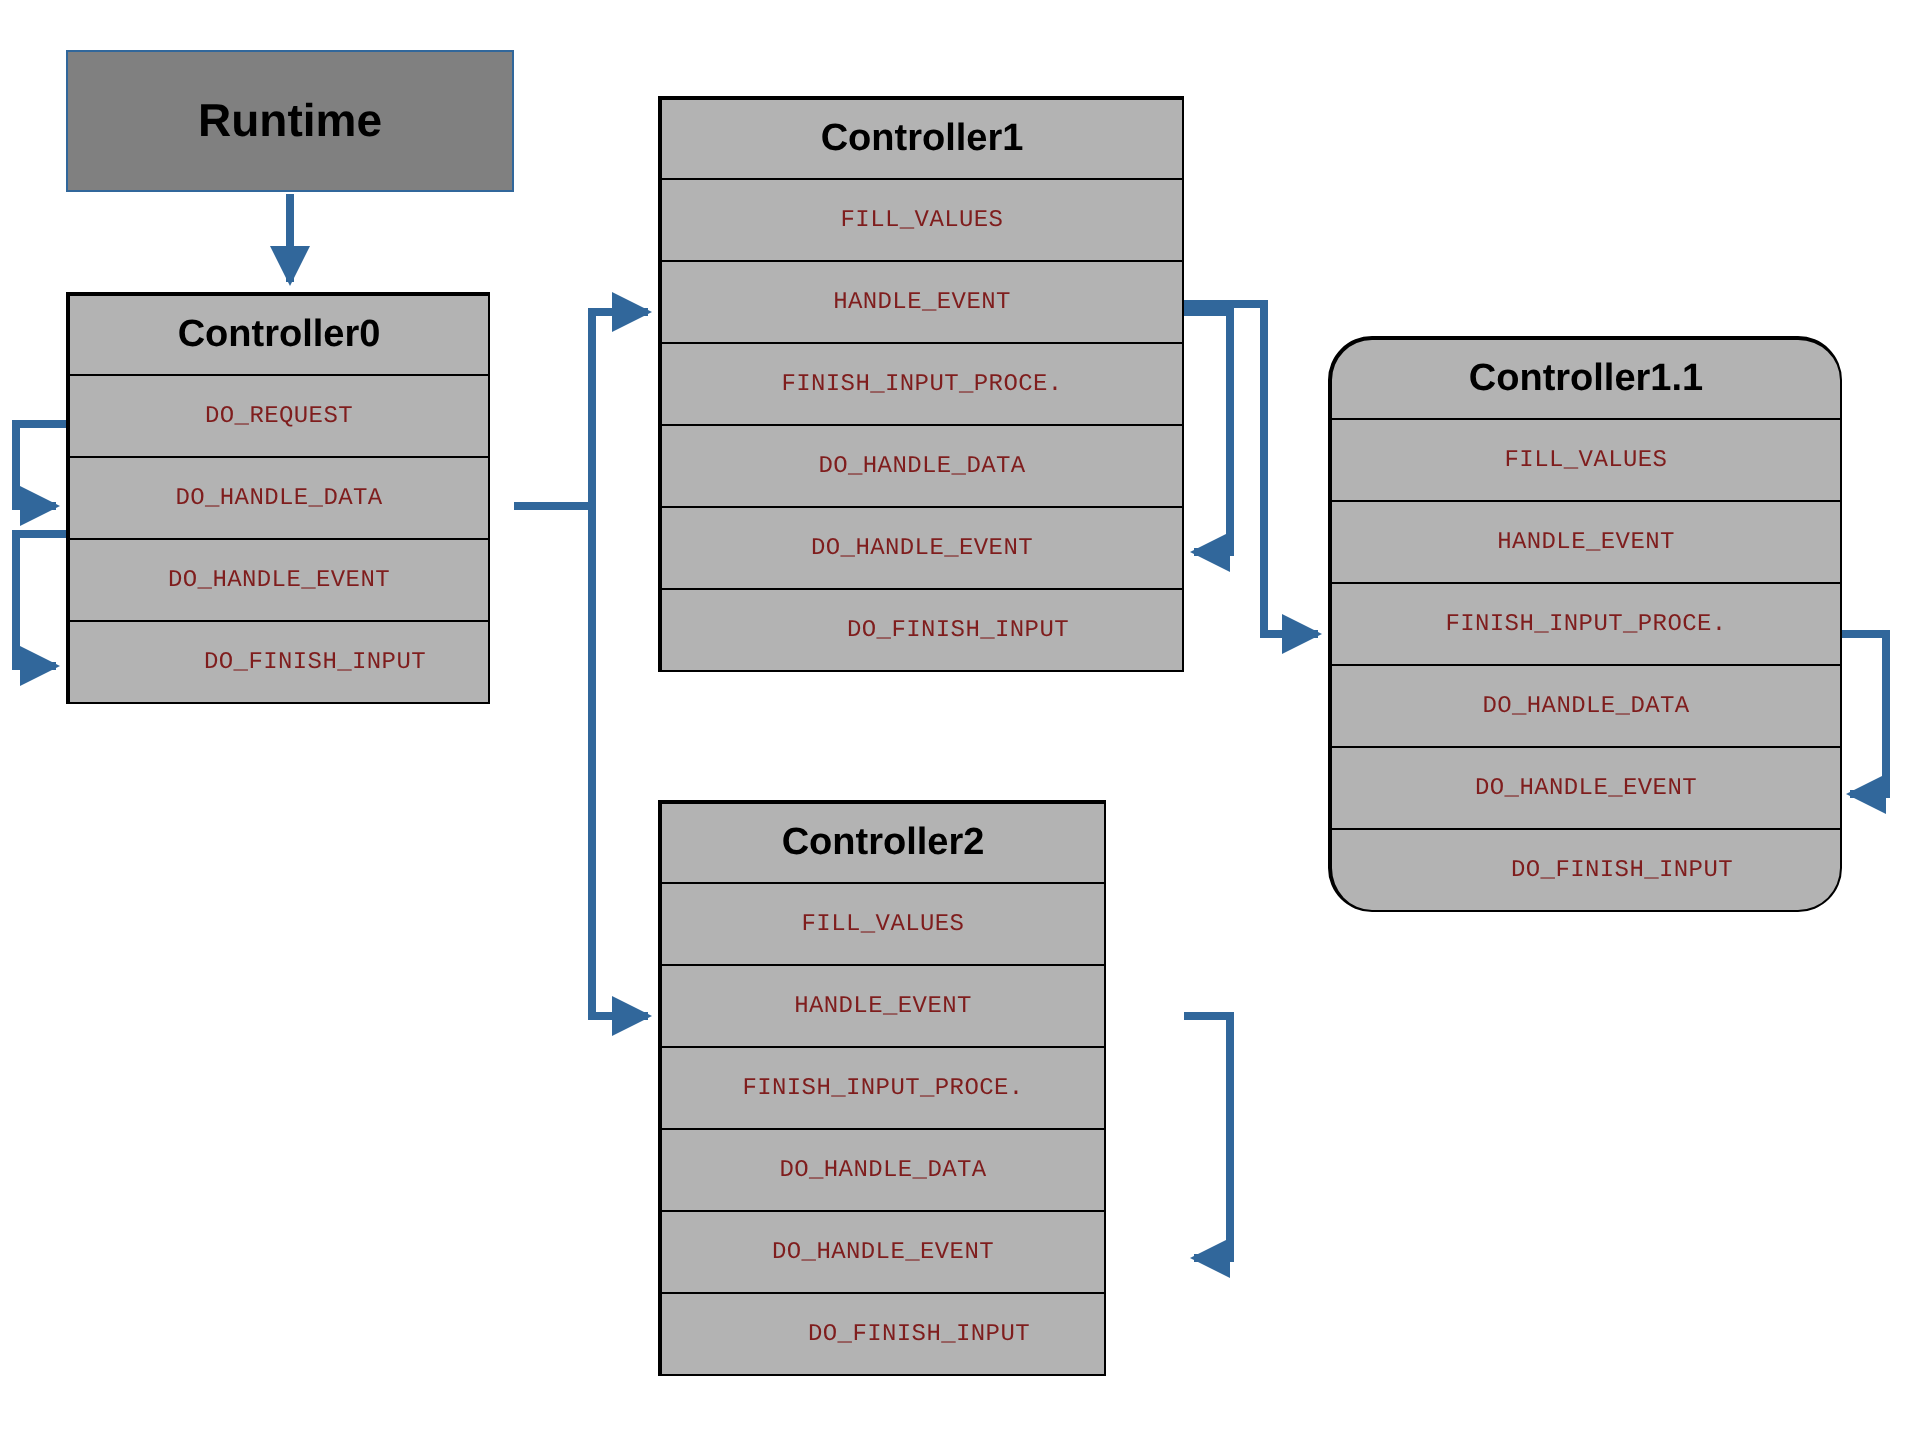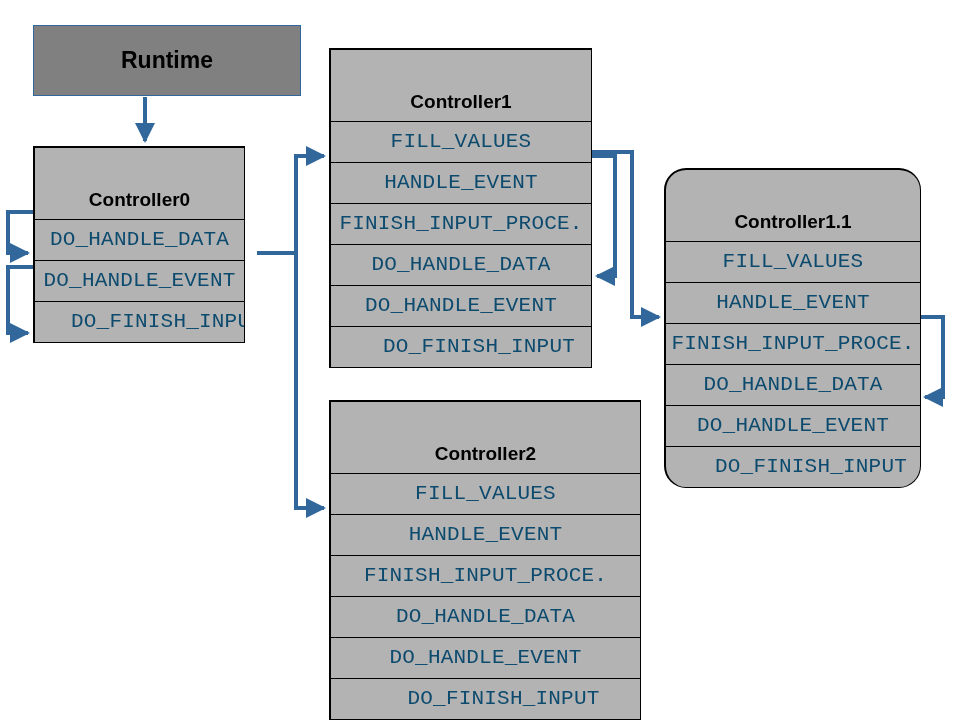--- a/index.html
+++ b/index.html
@@ -54,28 +54,27 @@
     height: 39px;
     line-height: 39px;
     text-align: center;
     font-size: 19px;
     font-weight: bold;
     color: #000000;
     border-bottom: 1px solid #000000;
     font-family: "Liberation Sans", sans-serif;
     white-space: nowrap;
     overflow: hidden;
-    margin-top: 32px;
   }
   .ctrl-row {
     height: 40px;
     line-height: 40px;
     text-align: center;
-    font-size: 21px;
-    color: #0c4a6e;
+    font-size: 12px;
+    color: #7f1d1d;
     border-bottom: 1px solid #000000;
     font-family: "Liberation Mono", monospace;
     white-space: nowrap;
     overflow: hidden;
     letter-spacing: 0.2px;
   }
   .ctrl-row:last-child {
     border-bottom: none;
     padding-left: 36px;
   }
@@ -104,26 +103,27 @@
 
     <path d="M 592 156 L 615 156 L 615 276 L 597 276" stroke="#31679b" stroke-width="4" fill="none" marker-end="url(#ah)"></path>
 
     <path d="M 592 152 L 632 152 L 632 317 L 659 317" stroke="#31679b" stroke-width="4" fill="none" marker-end="url(#ah)"></path>
 
     <path d="M 920 317 L 943 317 L 943 397 L 925 397" stroke="#31679b" stroke-width="4" fill="none" marker-end="url(#ah)"></path>
 
     <path d="M 592 508 L 615 508 L 615 629 L 597 629" stroke="#31679b" stroke-width="4" fill="none" marker-end="url(#ah)"></path>
   </svg>
 
-  <div class="node runtime-node" style="left:33px; top:25px; width:268px; height:71px;">
+  <div class="node runtime-node" style="left:33px; top:25px; width:224px; height:71px;">
     <span class="runtime-title">Runtime</span>
   </div>
 
   <div class="node ctrl-node" id="controller0" style="left:33px; top:146px; width:212px;">
     <div class="ctrl-header">Controller0</div>
+    <div class="ctrl-row">DO_REQUEST</div>
     <div class="ctrl-row">DO_HANDLE_DATA</div>
     <div class="ctrl-row">DO_HANDLE_EVENT</div>
     <div class="ctrl-row">DO_FINISH_INPUT</div>
   </div>
 
   <div class="node ctrl-node" id="controller1" style="left:329px; top:48px; width:263px;">
     <div class="ctrl-header">Controller1</div>
     <div class="ctrl-row">FILL_VALUES</div>
     <div class="ctrl-row">HANDLE_EVENT</div>
     <div class="ctrl-row">FINISH_INPUT_PROCE.</div>
@@ -135,21 +135,21 @@
   <div class="node ctrl-node" id="controller1_1" style="left:664px; top:168px; width:257px;border-radius:22px;">
     <div class="ctrl-header">Controller1.1</div>
     <div class="ctrl-row">FILL_VALUES</div>
     <div class="ctrl-row">HANDLE_EVENT</div>
     <div class="ctrl-row">FINISH_INPUT_PROCE.</div>
     <div class="ctrl-row">DO_HANDLE_DATA</div>
     <div class="ctrl-row">DO_HANDLE_EVENT</div>
     <div class="ctrl-row">DO_FINISH_INPUT</div>
   </div>
 
-  <div class="node ctrl-node" id="controller2" style="left:329px; top:400px; width:312px;">
+  <div class="node ctrl-node" id="controller2" style="left:329px; top:400px; width:224px;">
     <div class="ctrl-header">Controller2</div>
     <div class="ctrl-row">FILL_VALUES</div>
     <div class="ctrl-row">HANDLE_EVENT</div>
     <div class="ctrl-row">FINISH_INPUT_PROCE.</div>
     <div class="ctrl-row">DO_HANDLE_DATA</div>
     <div class="ctrl-row">DO_HANDLE_EVENT</div>
     <div class="ctrl-row">DO_FINISH_INPUT</div>
   </div>
 
 </div>

